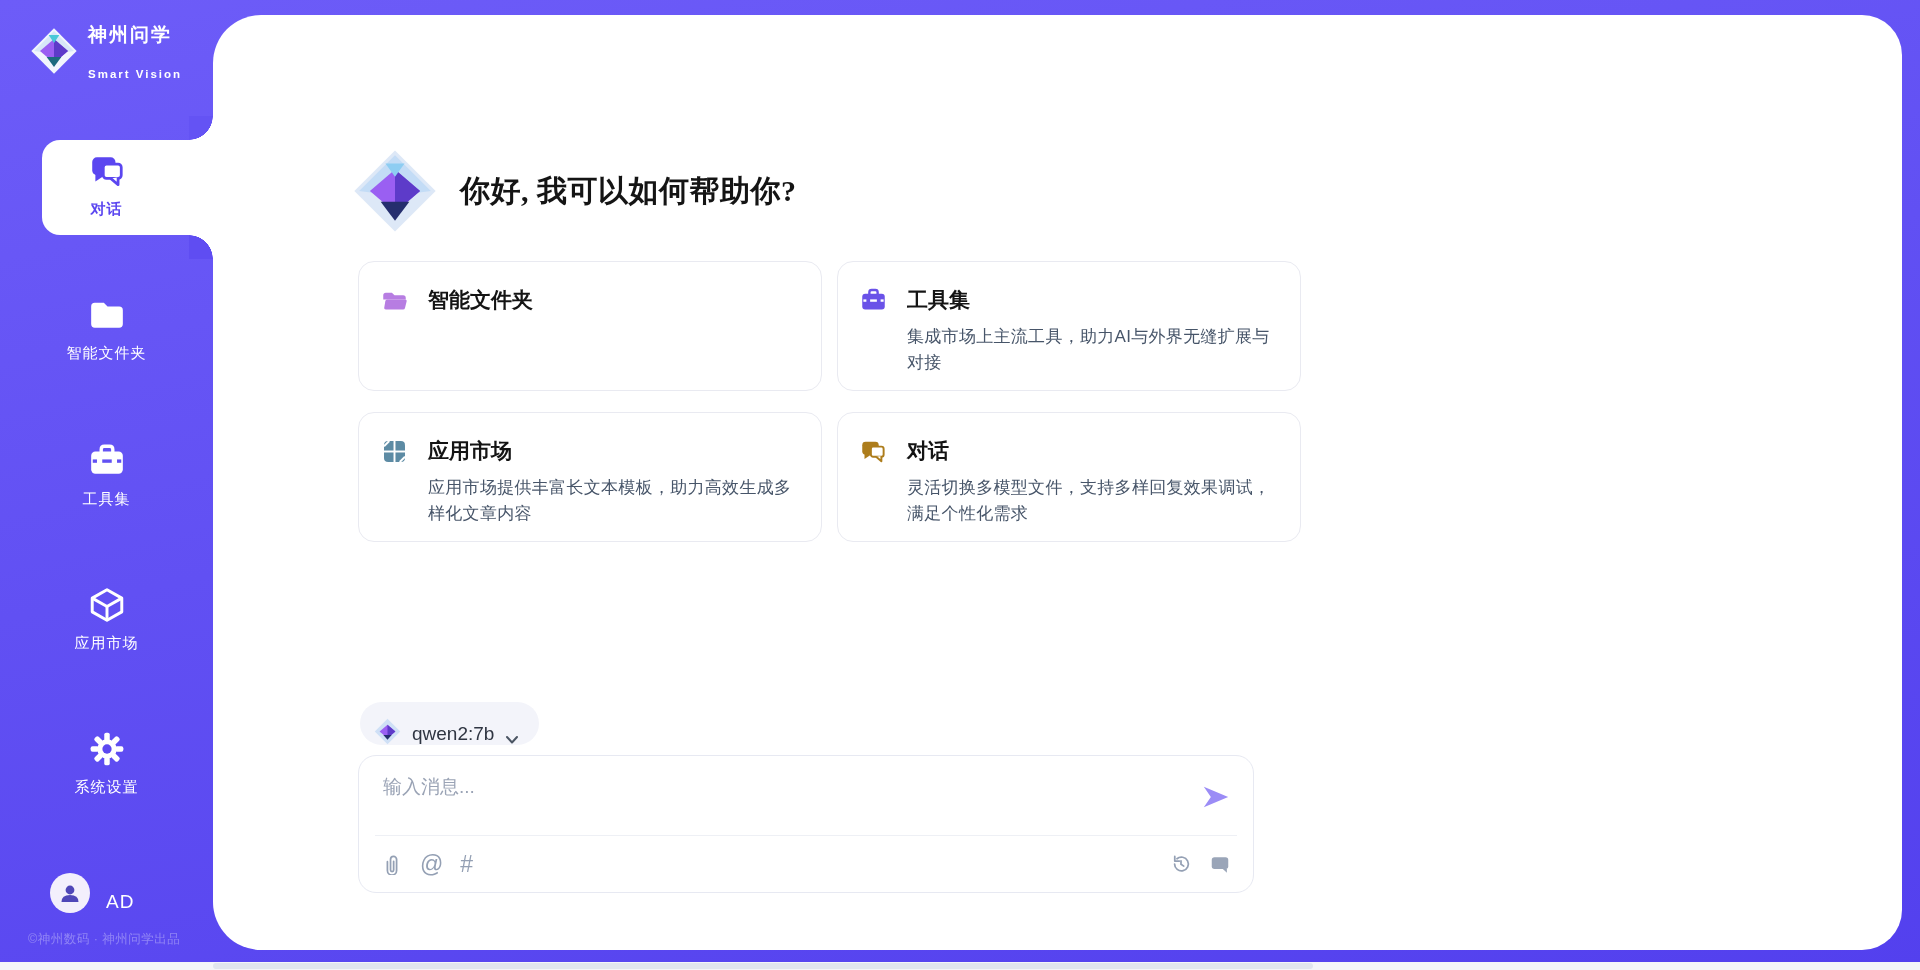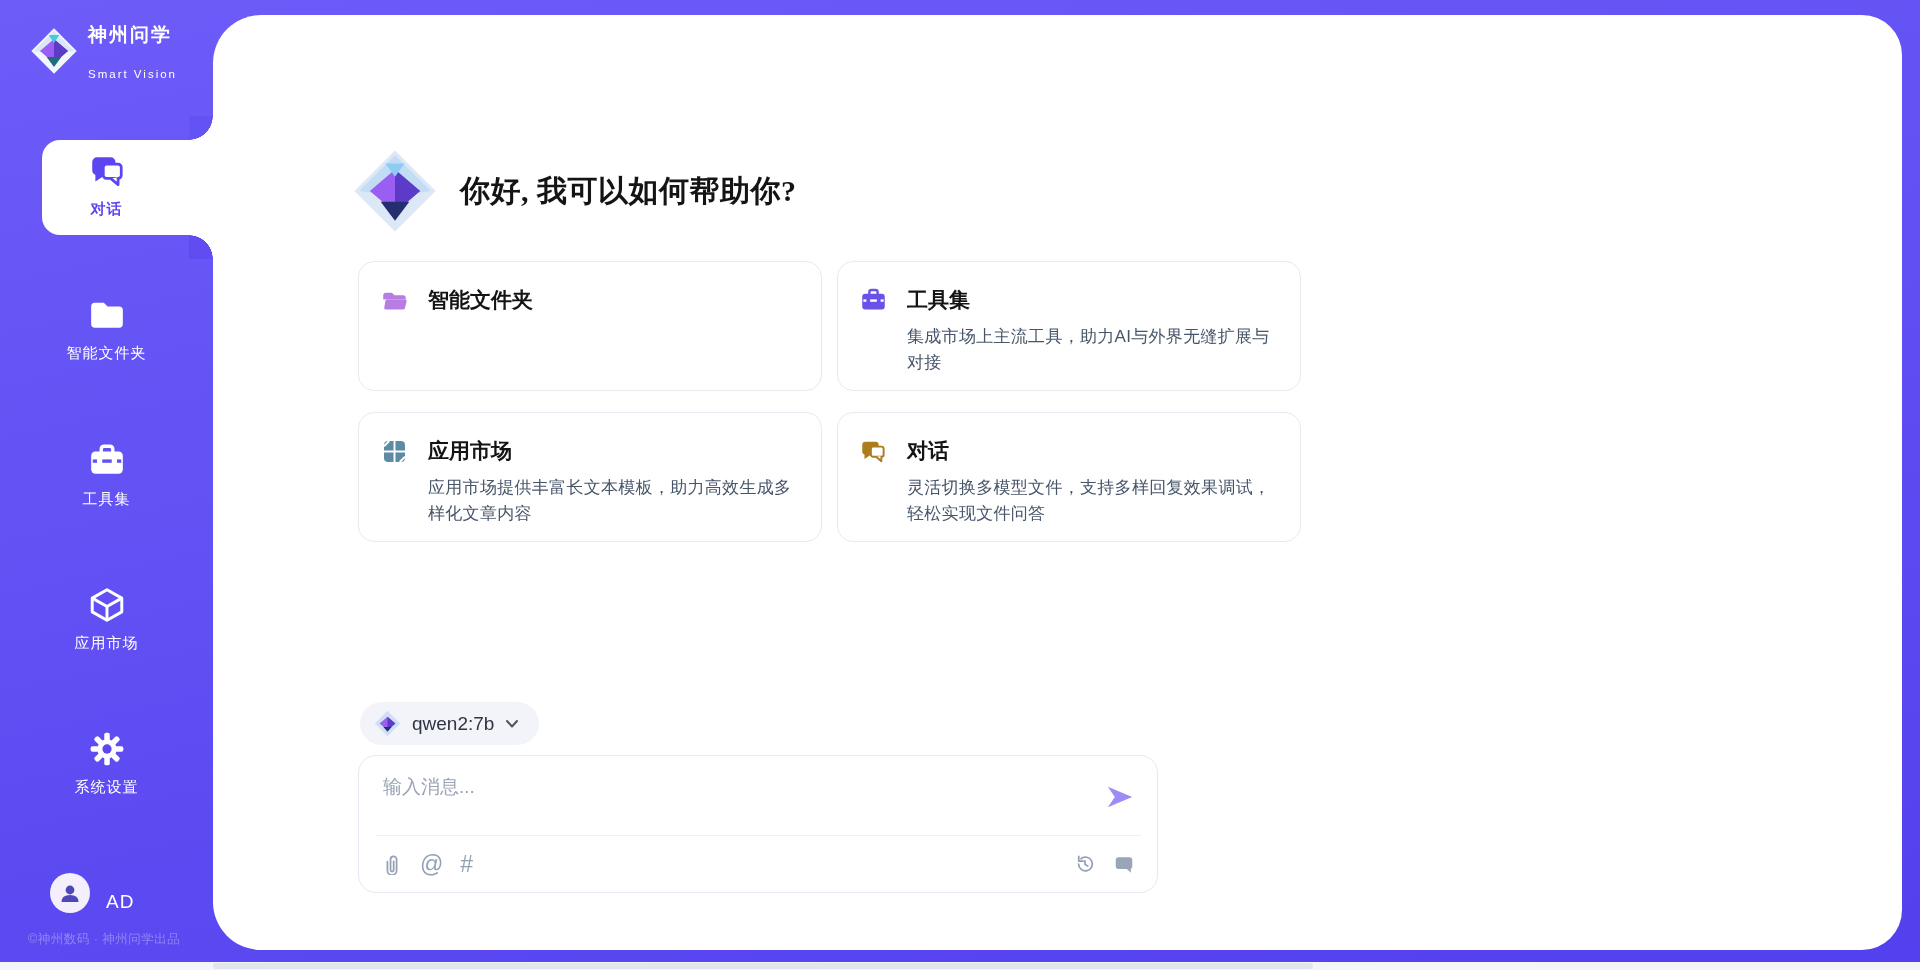--- a/index.html
+++ b/index.html
@@ -11,21 +11,21 @@
   
   .main { position:absolute; left:213px; top:15px; width:1689px; height:935px;
     background:#ffffff; border-radius:48px 40px 40px 48px; }
 
   
   .sidebar { position:absolute; left:0; top:0; width:213px; height:970px; z-index:5;padding-left:32px; }
 
   .brand { position:absolute; left:30px; top:22px; display:flex; align-items:center; gap:10px; }
   .brand svg { width:48px; height:48px; }
   .brand-name { color:#fff; font-size:19px; font-weight:700; letter-spacing:2px; }
-  .brand-sub { color:#fff; font-size:11.5px; letter-spacing:2px; margin-top:20px; }
+  .brand-sub { color:#fff; font-size:11.5px; letter-spacing:2px; margin-top:20px;font-weight:bold; }
 
   .active-pill { position:absolute; left:42px; top:140px; width:171px; height:95px;
     background:#fff; border-radius:18px 0 0 18px; }
   .corner { position:absolute; left:189px; width:24px; height:24px; }
   .corner.top { top:116px; background:radial-gradient(circle at 0 0,#6453f4 23.5px,#fff 24px); }
   .corner.bot { top:235px; background:radial-gradient(circle at 0 100%,#5f4df2 23.5px,#fff 24px); }
 
   .nav-item { position:absolute; left:0; width:213px; text-align:center; cursor:pointer; }
   .nav-item svg { width:38px; height:38px; display:block; margin:0 auto; }
   .nav-label { display:block; margin-top:10px; font-size:15px; color:#fff; letter-spacing:1px; }
@@ -51,28 +51,28 @@
     column-gap:15px; row-gap:21px; }
   .card { background:#fff; border:1px solid #e9eaf1; border-radius:16px;
     padding:24px 26px 0 22px; cursor:pointer; }
   .card-head { display:flex; align-items:center; }
   .card-head svg { width:27px; height:27px; flex:0 0 27px; }
   .card-title { margin-left:20px; font-size:21px; font-weight:700; color:#141414; }
   .card-desc { margin:10px 0 0 47px; font-size:17px; line-height:1.52; color:#475569; letter-spacing:0.3px; }
 
   
   .model-pill { position:absolute; left:360px; top:702px; height:43px;
-    display:inline-flex; align-items:center; gap:11px; padding:0 20px 0 14px;
+    display:inline-flex; align-items:flex-end; gap:11px; padding:0 20px 0 14px;
     background:#f3f4fa; border-radius:22px; cursor:pointer; }
   .model-pill svg.logo { width:27px; height:27px; }
   .model-name { font-size:19px; color:#2f3542; }
   .model-pill svg.chev { width:14px; height:10px; }
 
   
-  .composer { position:absolute; left:358px; top:755px; width:800px; height:138px;
+  .composer { position:absolute; left:358px; top:755px; width:896px; height:138px;
     background:#fff; border:1.5px solid #e7e9f2; border-radius:18px; }
   .composer textarea { position:absolute; left:24px; top:18px; width:840px; height:52px;
     border:none; outline:none; resize:none; font-family:inherit;
     font-size:19px; color:#333; background:transparent; }
   .composer textarea::placeholder { color:#9aa3b5; }
   .send-btn { position:absolute; right:22px; top:26px; width:30px; height:30px; cursor:pointer; }
   .composer-divider { position:absolute; left:16px; right:16px; top:79px; height:1px; background:#eef0f5; }
   .composer-tools { position:absolute; left:22px; right:22px; top:92px; height:32px;
     display:flex; align-items:center; justify-content:space-between; }
   .tool-group { display:flex; align-items:center; gap:17px; }
@@ -241,21 +241,21 @@
       <svg viewBox="0 0 36 36">
         <g fill="#ad7d1c">
           <rect x="3" y="5" width="22" height="17" rx="4.5"></rect>
           <path d="M6 20 v8 l9-6 z"></path>
         </g>
         <rect x="14.5" y="11.5" width="17" height="13.5" rx="3" fill="#ffffff" stroke="#ad7d1c" stroke-width="2.6"></rect>
         <path d="M28.5 24 v7 l-7-6" fill="#ffffff" stroke="#ad7d1c" stroke-width="2.6" stroke-linejoin="round"></path>
       </svg>
       <span class="card-title">对话</span>
     </div>
-    <div class="card-desc">灵活切换多模型文件，支持多样回复效果调试，轻松实现文件问答</div>
+    <div class="card-desc">灵活切换多模型文件，支持多样回复效果调试，满足个性化需求</div>
   </div>
 </div>
 
 <div class="model-pill">
   <svg class="logo" viewBox="0 0 36 36">
     <polygon points="18,1 35,18 18,35 1,18" fill="#cfe0f6"></polygon>
     <polygon points="18,9 28.5,18 18,27 7.5,18" fill="#9a5ff2"></polygon>
     <polygon points="18,9 28.5,18 18,27" fill="#5d3bc9"></polygon>
     <polygon points="12.5,22.5 23.5,22.5 18,29" fill="#252e6e"></polygon>
   </svg>

